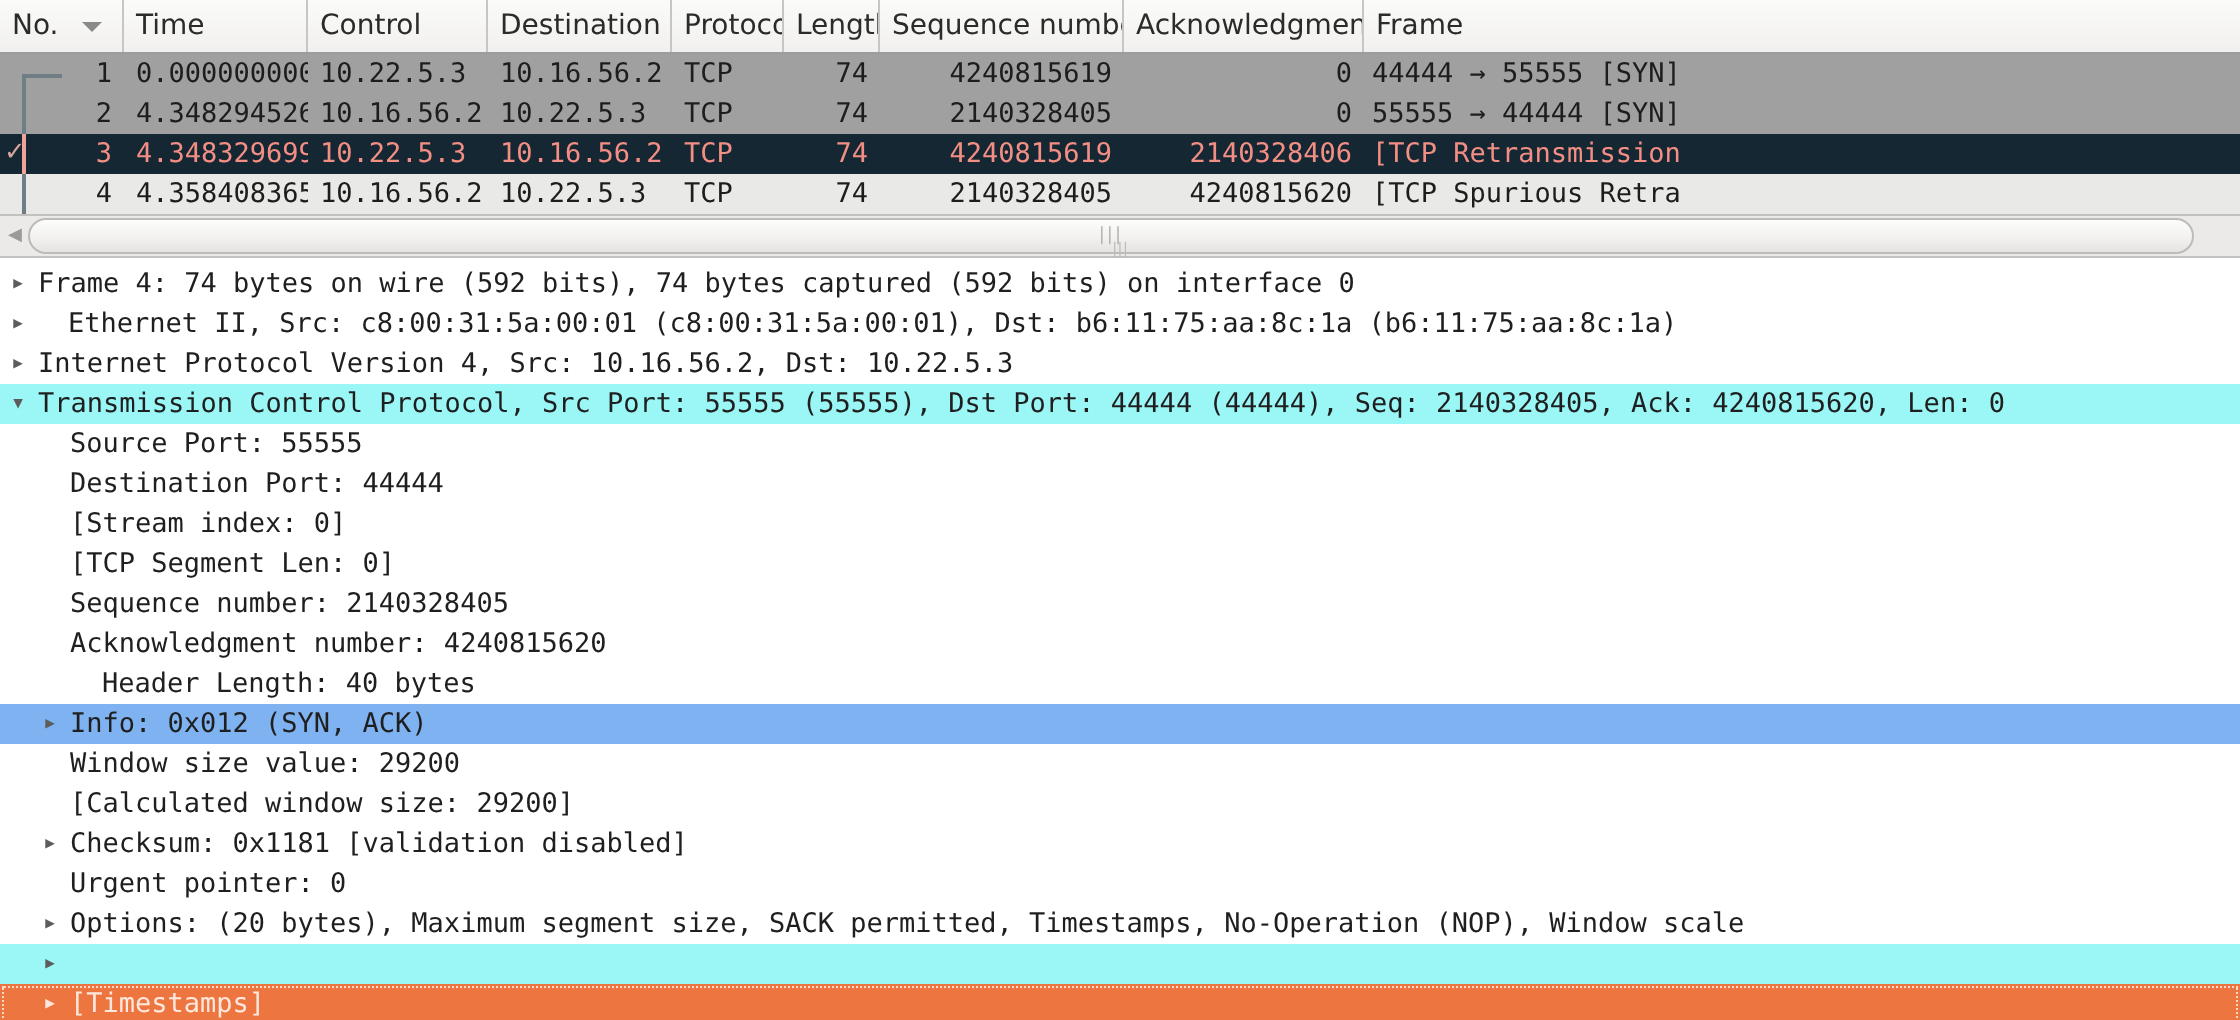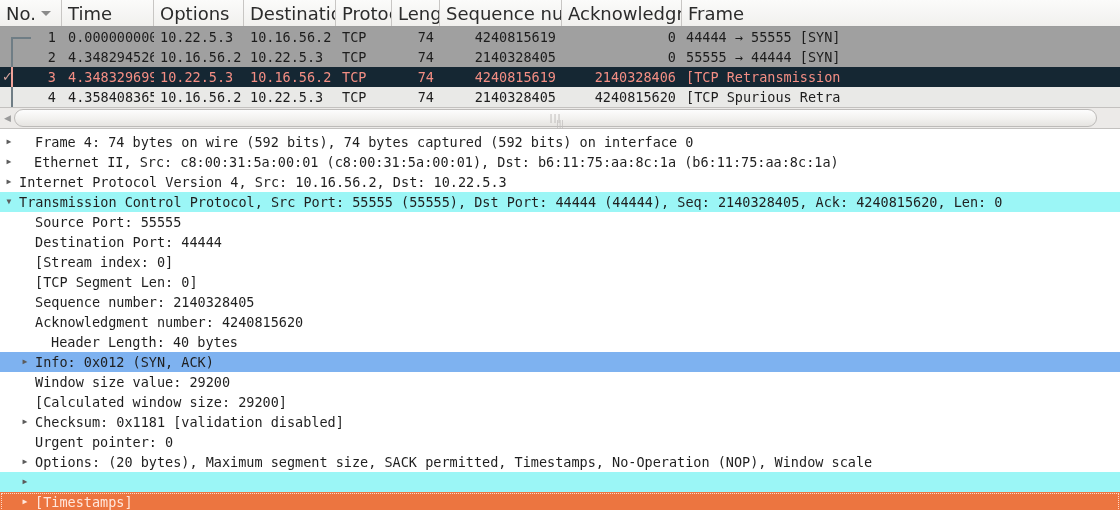--- a/index.html
+++ b/index.html
@@ -36,21 +36,21 @@
     border-bottom: 1px solid #9d9d9d;
     box-sizing: border-box;
   }
   .plist-header .th {
     display: flex;
     align-items: center;
     height: 100%;
     box-sizing: border-box;
     padding: 0 6px;
     font-family: "DejaVu Sans", sans-serif;
-    font-size: 18px;
+    font-size: 14px;
     color: #2b2b2b;
     border-right: 1px solid #c8c6c4;
     background: linear-gradient(to bottom, #fbfbfa 0%, #f1f0ee 100%);
     white-space: nowrap;
     overflow: hidden;
     position: relative;
   }
   .plist-header .th.last { border-right: none; flex: 1 1 auto; }
   .sort-arrow {
     margin-left: auto;
@@ -222,21 +222,21 @@
   <div class="packet-list">
     <div class="plist-header" id="plist-header">
         <div class="th" style="flex: 0 0 62px;">
           <span>No.</span>
           <span class="sort-arrow"></span>
         </div>
         <div class="th" style="flex: 0 0 92px;">
           <span>Time</span>
         </div>
         <div class="th" style="flex: 0 0 90px;">
-          <span>Options</span>
+          <span>Control</span>
         </div>
         <div class="th" style="flex: 0 0 92px;">
           <span>Destination</span>
         </div>
         <div class="th" style="flex: 0 0 56px;">
           <span>Protocol</span>
         </div>
         <div class="th" style="flex: 0 0 48px;">
           <span>Length</span>
         </div>
@@ -311,21 +311,21 @@
       <div class="hs-thumb" id="hs-thumb" style="width: 98%;">
         <span class="grip">|||</span>
       </div>
     </div>
     <div class="hs-bottom-grip">|||</div>
   </div>
 
   <div class="detail" id="detail-tree">
       <div class="drow">
         <span class="tw" style="margin-left: 2px;">▶</span>
-        <span class="dtext" style="margin-left: 19px;">Frame 4: 74 bytes on wire (592 bits), 74 bytes captured (592 bits) on interface 0</span>
+        <span class="dtext" style="margin-left: 3px;">Frame 4: 74 bytes on wire (592 bits), 74 bytes captured (592 bits) on interface 0</span>
       </div>
       <div class="drow">
         <span class="tw" style="margin-left: 2px;">▶</span>
         <span class="dtext" style="margin-left: 18px;">Ethernet II, Src: c8:00:31:5a:00:01 (c8:00:31:5a:00:01), Dst: b6:11:75:aa:8c:1a (b6:11:75:aa:8c:1a)</span>
       </div>
       <div class="drow">
         <span class="tw" style="margin-left: 2px;">▶</span>
         <span class="dtext" style="margin-left: 3px;">Internet Protocol Version 4, Src: 10.16.56.2, Dst: 10.22.5.3</span>
       </div>
       <div class="drow hl-cyan full-row">

